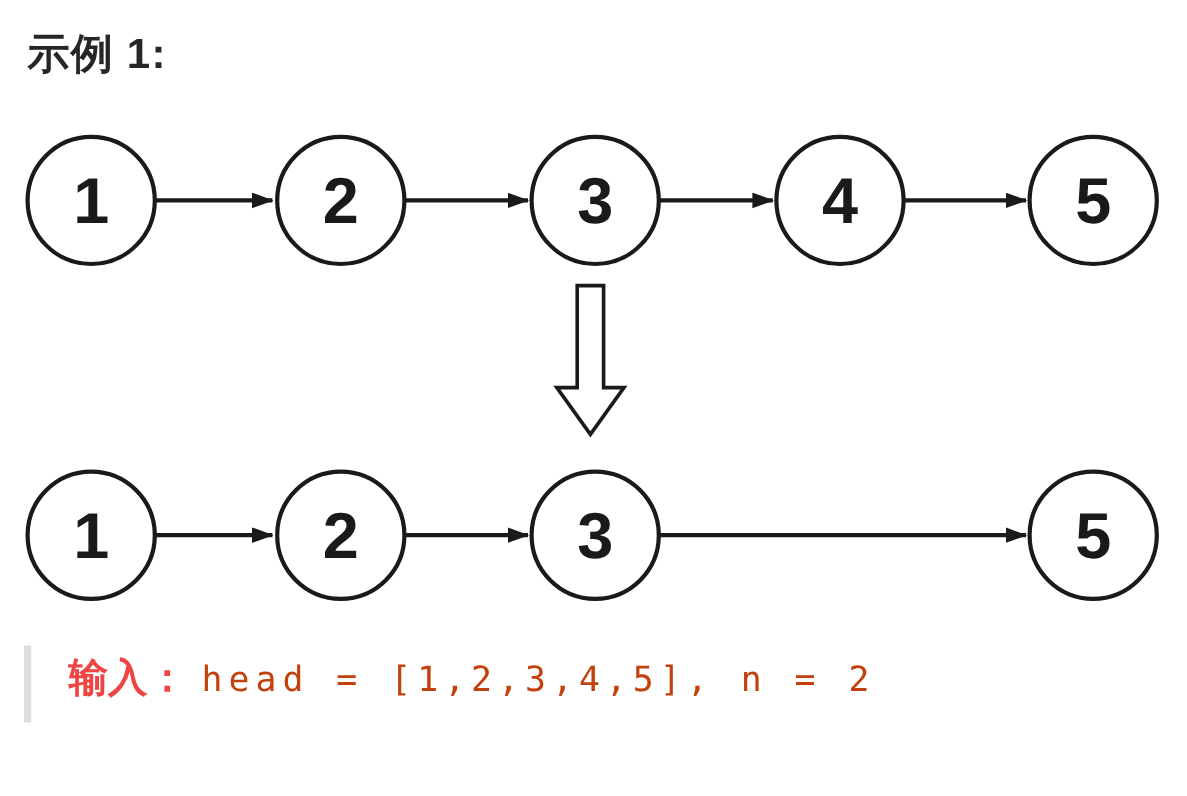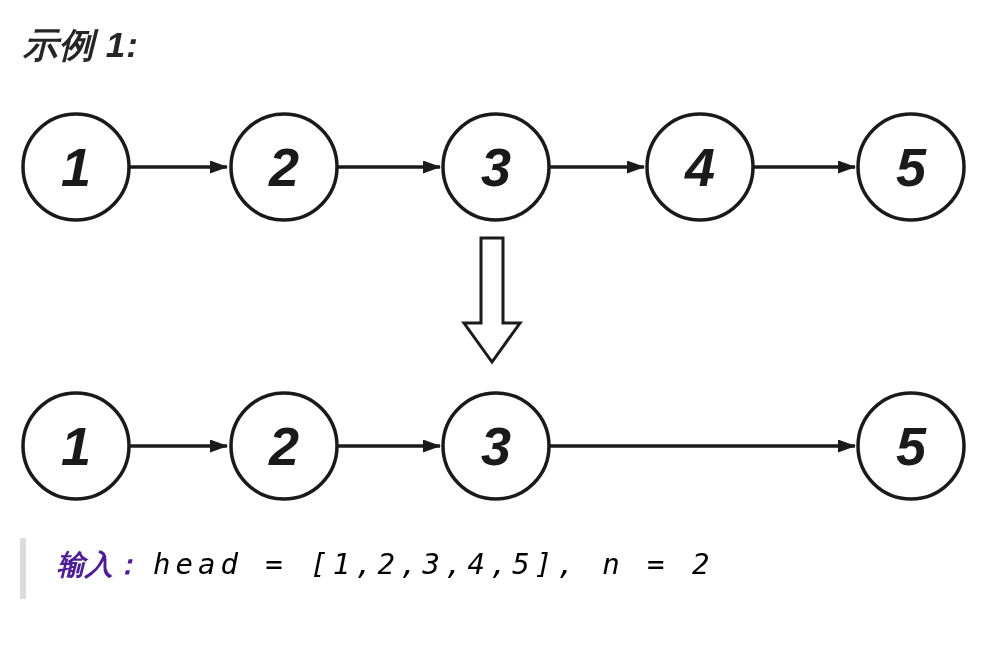--- a/index.html
+++ b/index.html
@@ -3,21 +3,20 @@
 <meta charset="utf-8">
 <style>
   html, body { margin: 0; padding: 0; background: #ffffff; }
   .canvas {
     position: relative;
     width: 989px;
     height: 663px;
     background: #ffffff;
     overflow: hidden;
     font-family: "Liberation Sans", sans-serif;
-    font-style: italic;
   }
   .title {
     position: absolute;
     left: 23px;
     top: 22px;
     margin: 0;
     font-size: 35px;
     font-weight: 700;
     color: #262626;
     letter-spacing: 1px;
@@ -55,29 +54,29 @@
     left: 20px;
     top: 538px;
     border-left: 6px solid #dcdcdc;
     padding: 4px 0 8px 31px;
   }
   .io-line {
     line-height: 45px;
     white-space: nowrap;
   }
   .io-label {
-    font-size: 28px;
+    font-size: 33px;
     font-weight: 700;
-    color: #4c1d95;
+    color: #ef4444;
   }
   .io-value {
     font-family: "DejaVu Sans Mono", monospace;
     font-size: 29px;
     letter-spacing: 5px;
-    color: #000000;
+    color: #c2410c;
     margin-left: 12px;
   }
 </style>
 </head>
 <body>
 
 <div class="canvas">
 
   <h2 class="title">示例 1:</h2>
 

